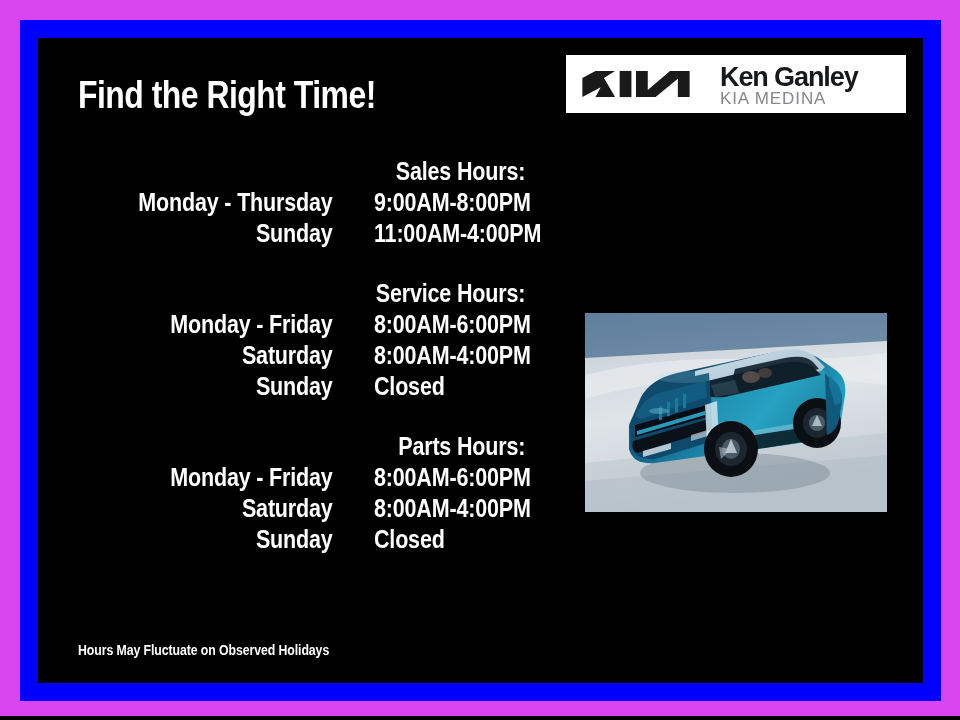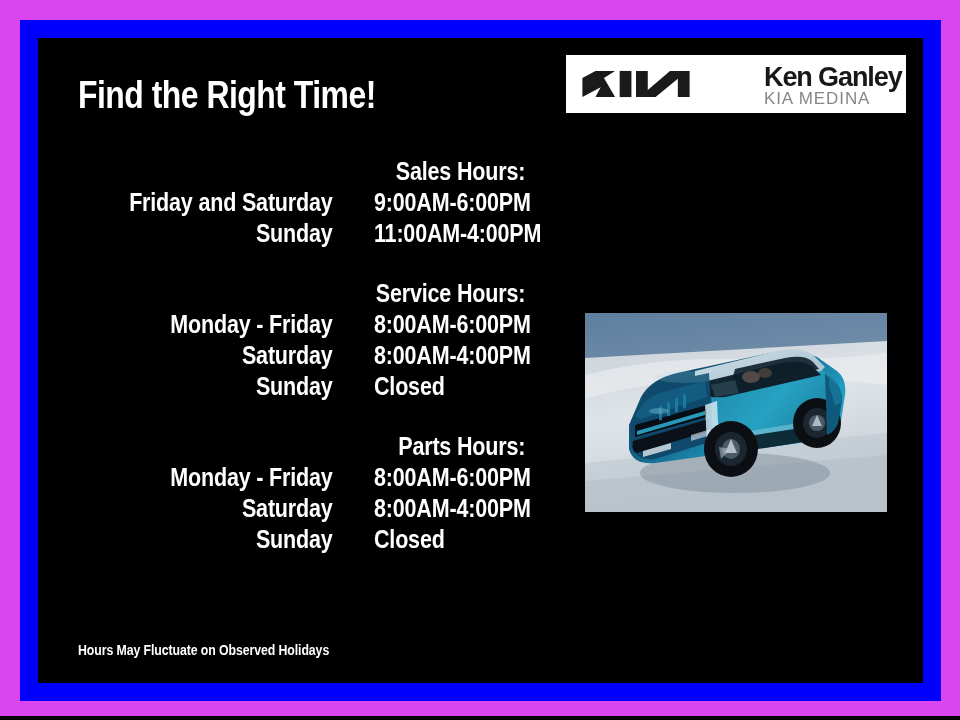--- a/index.html
+++ b/index.html
@@ -112,21 +112,20 @@
     position: absolute;
     left: 528px;
     top: 17px;
     width: 340px;
     height: 58px;
     background: #ffffff;
     display: flex;
     align-items: center;
     padding: 0 14px;
     box-sizing: border-box;
-    gap: 44px;
   }
   #kia-mark {
     flex: 0 0 auto;
     width: 112px;
     height: 34px;
     display: block;
   }
   #logo-text {
     margin-left: 28px;
     display: flex;
@@ -171,22 +170,22 @@
   <div id="blue-frame"></div>
 
   <div id="slide-canvas">
 
     <div id="page-title">Find the Right Time!</div>
 
     <div id="hours-area">
         <div class="hours-block">
           <div class="block-heading">Sales Hours:</div>
           <div class="hours-row">
-            <div class="row-day">Friday and Saturday</div>
-            <div class="row-time">9:00AM-6:00PM</div>
+            <div class="row-day">Monday - Thursday</div>
+            <div class="row-time">9:00AM-8:00PM</div>
           </div>
           <div class="hours-row">
             <div class="row-day">Sunday</div>
             <div class="row-time">11:00AM-4:00PM</div>
           </div>
         </div>
         <div class="hours-block">
           <div class="block-heading">Service Hours:</div>
           <div class="hours-row">
             <div class="row-day">Monday - Friday</div>

